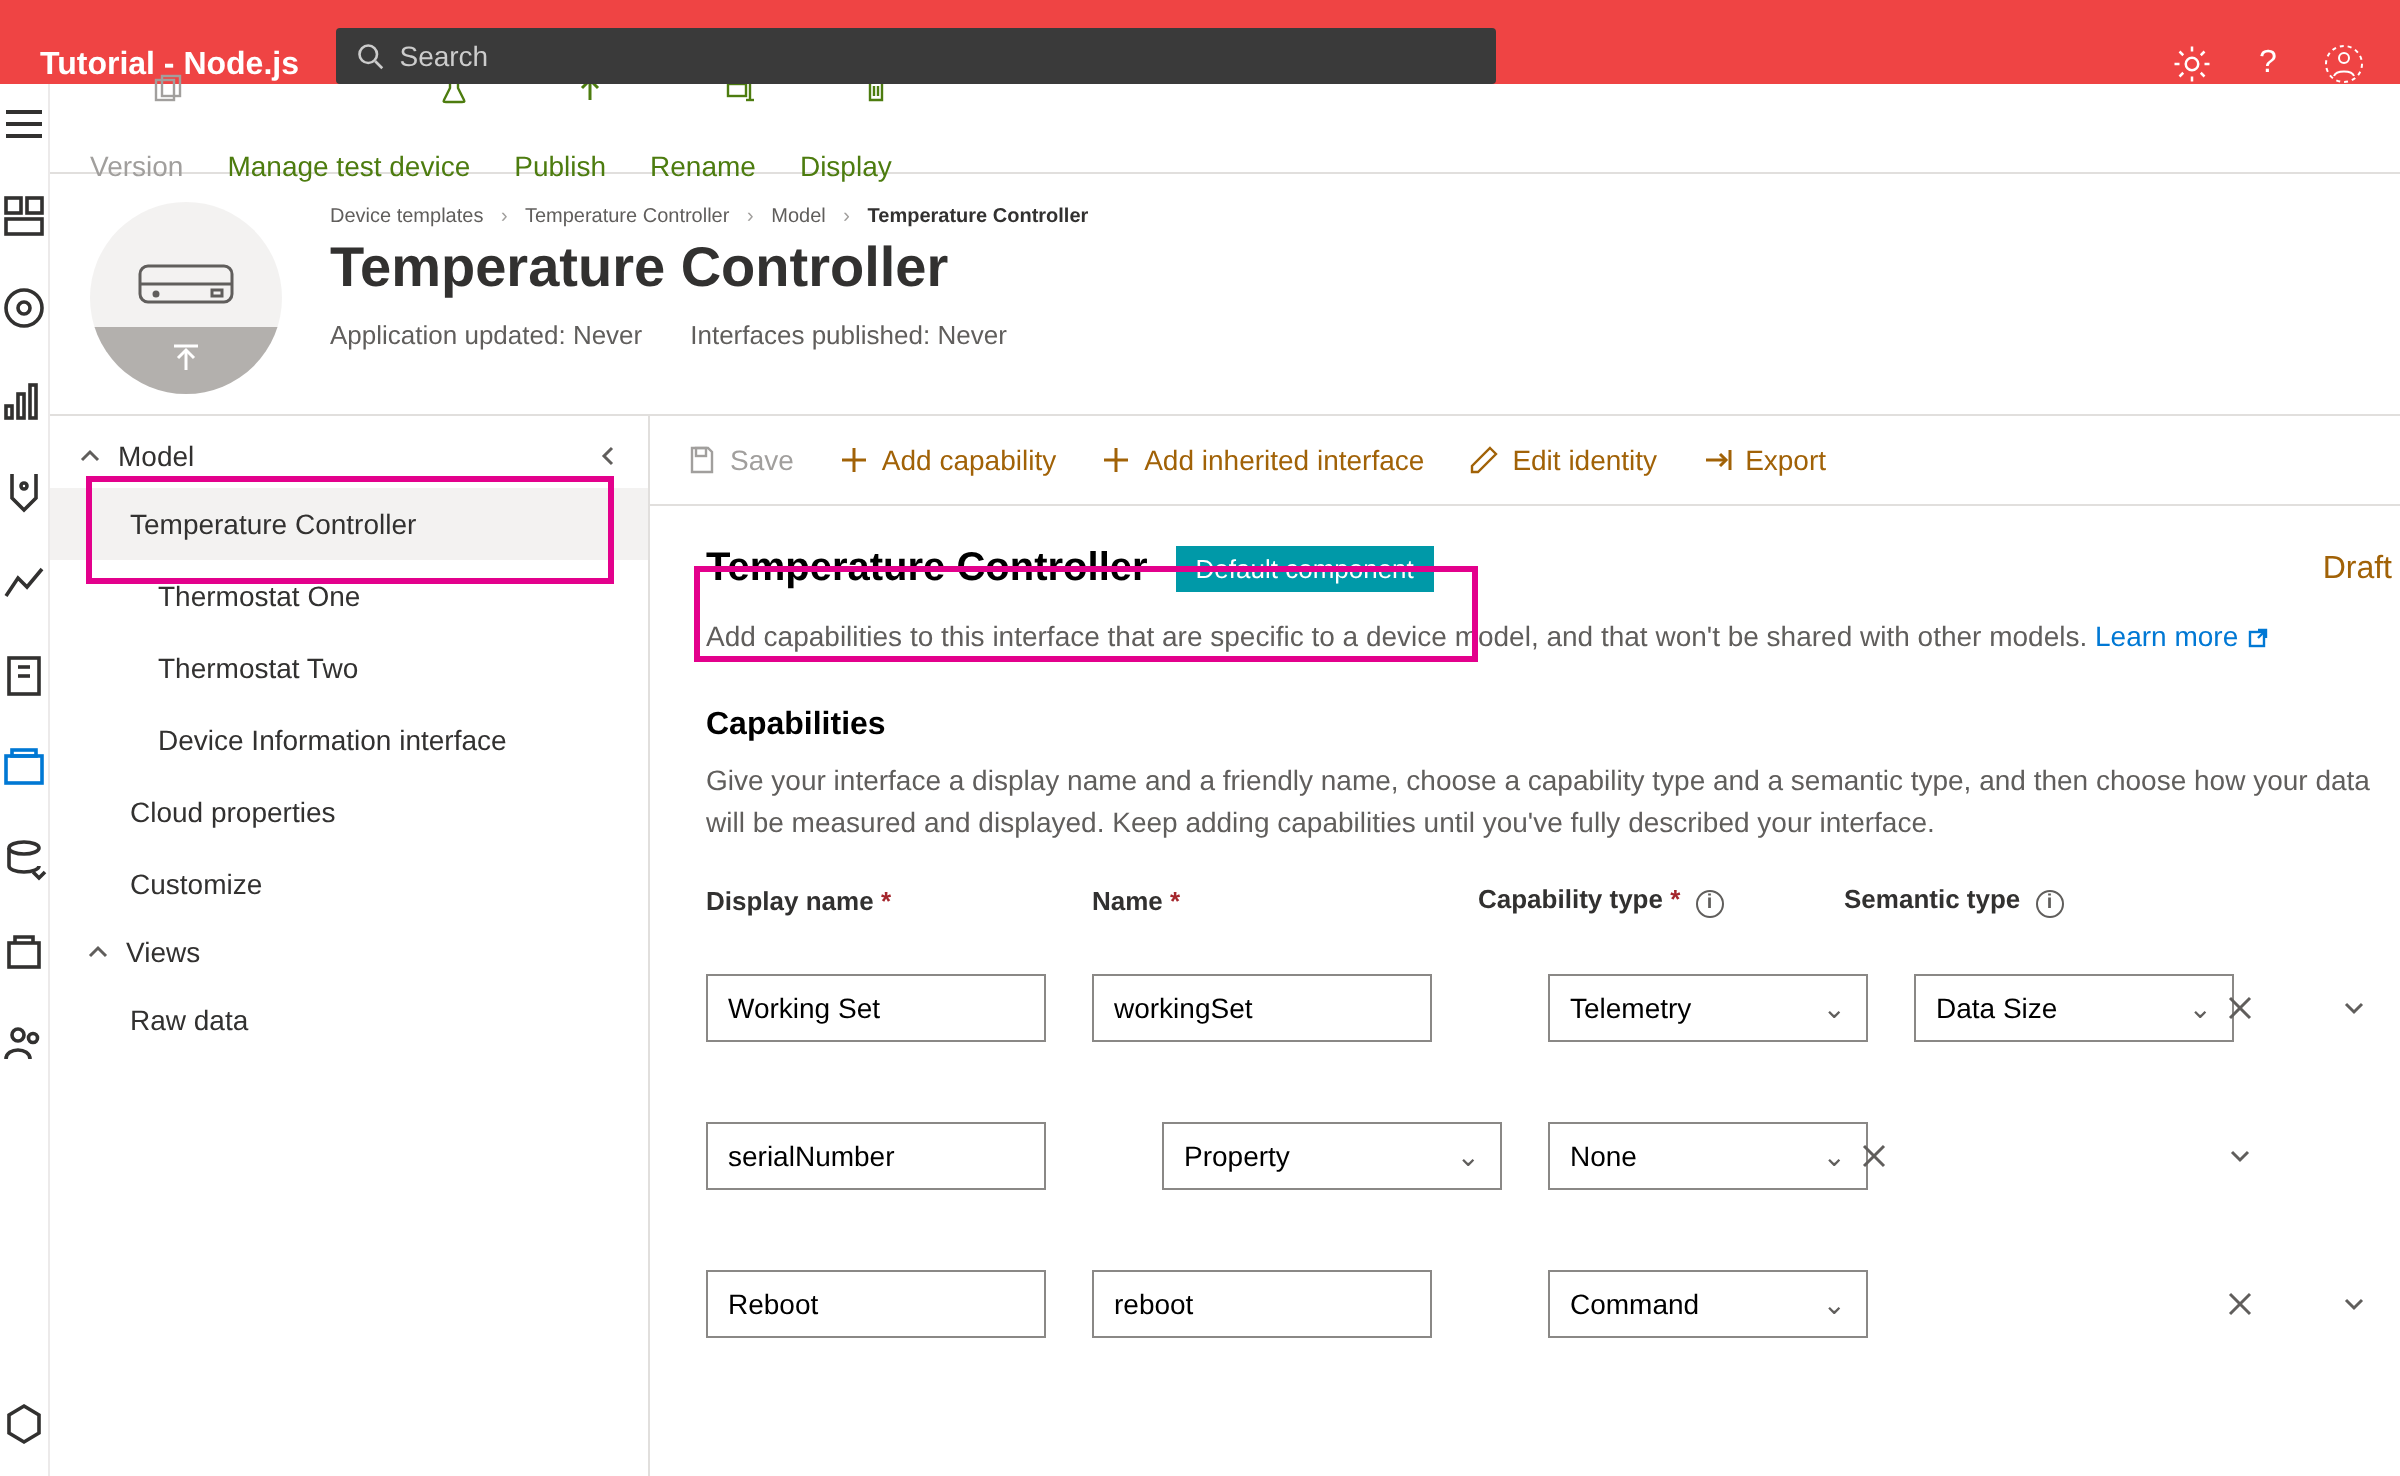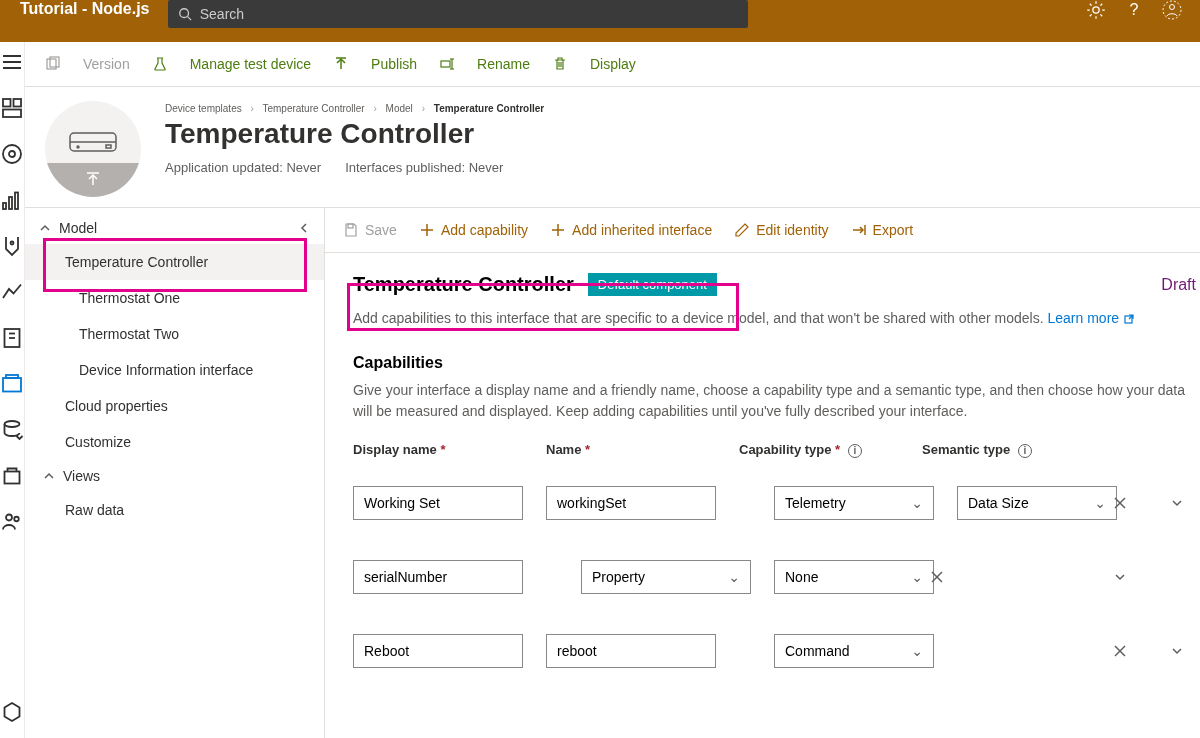--- a/index.html
+++ b/index.html
@@ -1,38 +1,38 @@
 <!DOCTYPE html>
 <html><head>
 <meta charset="utf-8">
 <style>
 * { box-sizing: border-box; margin: 0; padding: 0; font-family: 'Segoe UI', Tahoma, sans-serif; }
 body { width: 1200px; height: 738px; overflow: hidden; background: #fff; }
 
 
-.topbar { height: 42px; background: #a16207; color: #fff; display: flex; align-items: flex-start; padding: 0 12px; }
+.topbar { height: 42px; background: #ef4444; color: #fff; display: flex; align-items: flex-end; padding: 0 12px; }
 .topbar-title { font-size: 16px; font-weight: 600; margin-left: 8px; }
 .search-box { margin-left: auto; margin-right: auto; position: relative; left: -160px; width: 580px; height: 28px; background: #3a3a3a; border-radius: 2px; display: flex; align-items: center; padding: 0 10px; color: #ccc; font-size: 14px; }
 .search-box svg { width: 14px; height: 14px; margin-right: 8px; }
 .topbar-right { display: flex; align-items: center; gap: 18px; margin-right: 6px; }
 .topbar-right .icon-btn { width: 20px; height: 20px; display: flex; align-items: center; justify-content: center; cursor: pointer; }
 
 
 .main { display: flex; height: calc(100% - 42px); }
 .rail { width: 48px; background: #fff; border-right: 1px solid #eceaea; display: flex; flex-direction: column; align-items: center; padding-top: 8px; gap: 22px; position: relative; }
 .rail .rail-item { width: 24px; height: 24px; color: #323130; cursor: pointer; display:flex; align-items:center; justify-content:center; }
 .rail .rail-item.active { position: relative; }
 .rail .rail-item.active::before { content:''; position:absolute; left:-12px; top:-4px; bottom:-4px; width:3px; background:#0078d4; }
 .rail .rail-bottom { position: absolute; bottom: 14px; }
 
 .content { flex: 1; display: flex; flex-direction: column; }
 
 
 .cmdbar { height: 45px; border-bottom: 1px solid #e1dfdd; display: flex; align-items: center; padding: 0 20px; gap: 22px; font-size: 14px; color: #323130; }
-.cmdbar .cmd { display: flex; align-items: center; gap: 22px; cursor: pointer; }
+.cmdbar .cmd { display: flex; align-items: flex-end; gap: 22px; cursor: pointer; flex-direction: column; }
 .cmdbar .cmd.disabled { color: #a19f9d; cursor: default; }
 .cmdbar .cmd.blue { color: #4d7c0f; }
 .cmdbar svg { width: 16px; height: 16px; }
 
 
 .page-header { padding: 14px 20px 10px 20px; display: flex; gap: 24px; }
 .device-avatar { width: 96px; height: 96px; border-radius: 50%; background: linear-gradient(#f3f2f1 65%, #b3b0ad 65%); display:flex; align-items:center; justify-content:center; position:relative; flex-shrink:0; }
 .device-avatar .dev-icon { position:absolute; top:26px; }
 .device-avatar .up-icon { position:absolute; bottom:10px; color:#fff; }
 .header-text { flex:1; }
@@ -54,21 +54,21 @@
 .highlight-box { position:absolute; border: 3px solid #e3008c; pointer-events:none; }
 
 .editor { flex:1; display:flex; flex-direction:column; overflow:hidden; }
 .editor-cmd { height: 45px; border-bottom: 1px solid #e1dfdd; display:flex; align-items:center; padding: 0 18px; gap: 22px; font-size:14px; }
 .editor-cmd .cmd { display:flex; align-items:center; gap:6px; color:#a16207; cursor:pointer; }
 .editor-cmd .cmd.disabled { color:#a19f9d; cursor:default; }
 .editor-body { padding: 20px 28px; flex:1; overflow:auto; position:relative; }
 .section-title-row { display:flex; align-items:center; gap:14px; margin-bottom: 14px; position:relative; }
 .section-title { font-size: 20px; font-weight:600; }
 .badge { background:#0099a8; color:#fff; font-size:13px; padding: 4px 10px; }
-.status { margin-left:auto; color:#701a75; font-size:16px; }
+.status { margin-left:auto; color:#a16207; font-size:16px; }
 .desc { font-size:14px; color:#605e5c; margin-bottom: 28px; }
 .desc a { color:#0078d4; text-decoration:none; }
 .caps-title { font-size:16px; font-weight:600; margin-bottom:8px; }
 .caps-desc { font-size:14px; color:#605e5c; margin-bottom: 20px; line-height:1.5; }
 
 .grid { display:grid; grid-template-columns: 170px 170px 160px 160px 34px 34px; gap: 6px 23px; align-items:center; }
 .col-head { font-size:13px; font-weight:600; color:#323130; padding-bottom:4px; }
 .req { color:#a4262c; }
 .info-icon { display:inline-flex; width:14px; height:14px; border:1px solid #605e5c; border-radius:50%; align-items:center; justify-content:center; font-size:10px; color:#605e5c; margin-left:4px; }
 .grid-row-spacer { grid-column: 1 / -1; height: 28px; }

